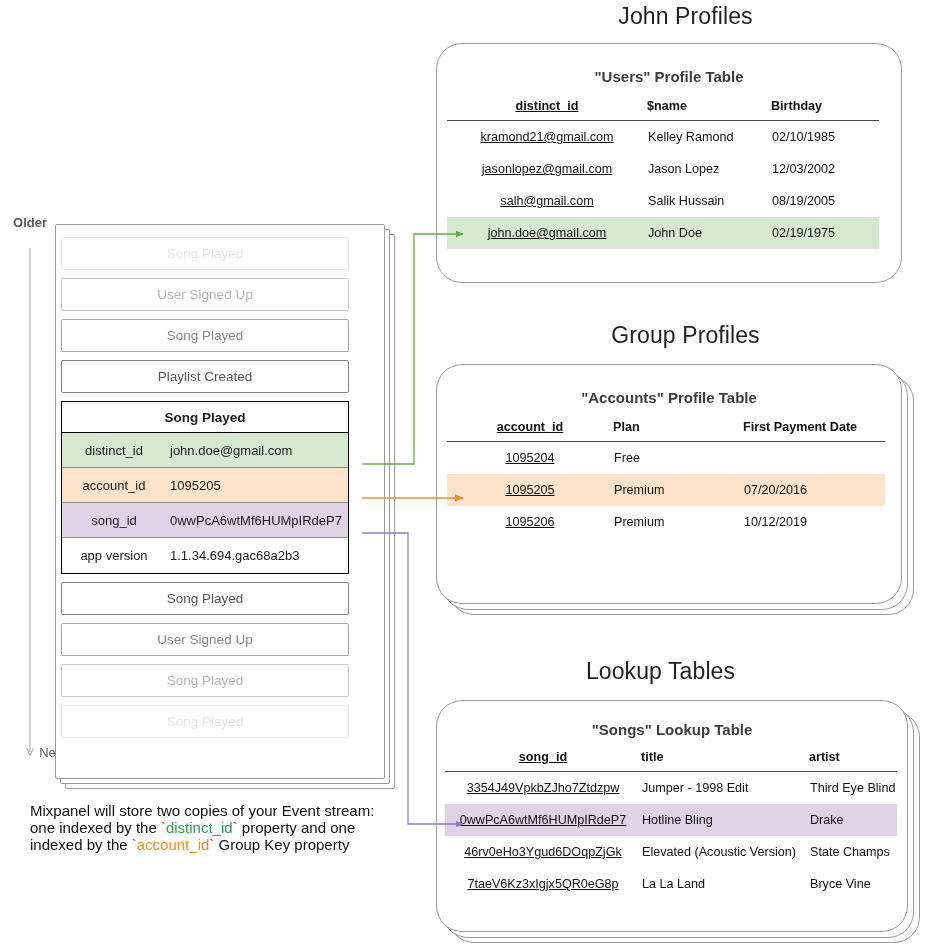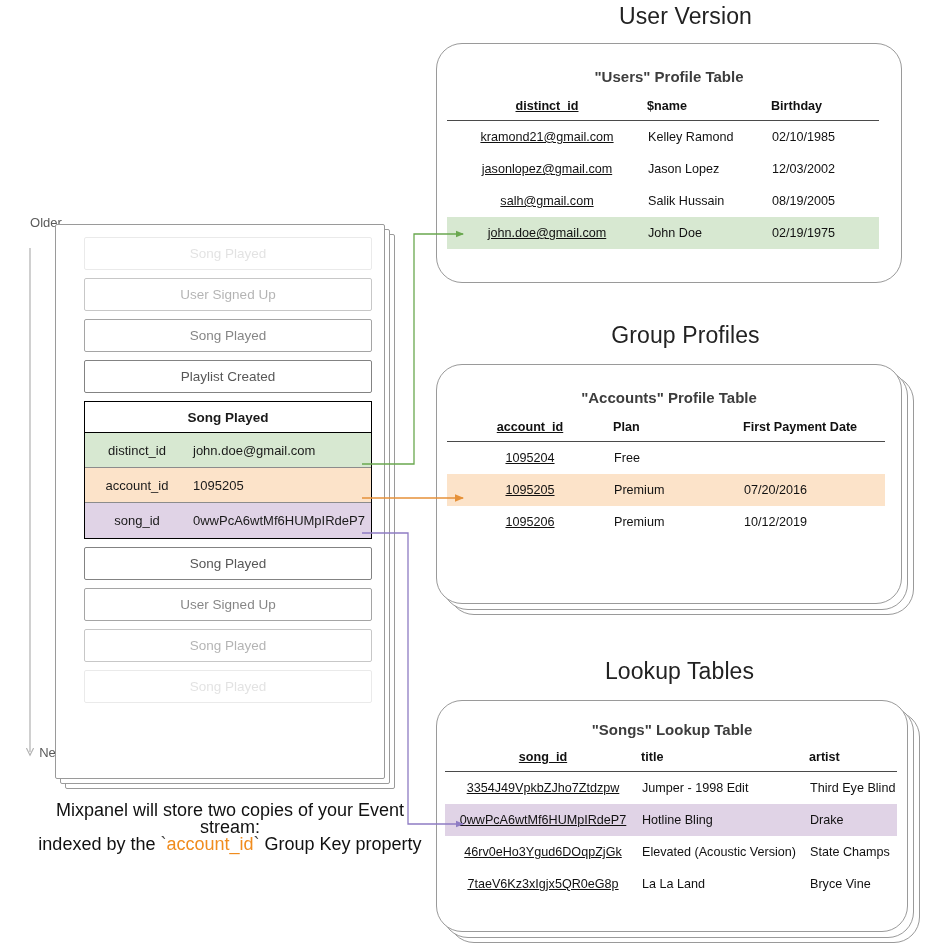--- a/index.html
+++ b/index.html
@@ -23,21 +23,21 @@
   
   #event-stream-wrap{left:55px;top:224px;width:345px;height:565px;}
   .stack-layer{
     position:absolute;border:1.4px solid #9a9a9a;background:#fff;
     box-sizing:border-box;border-radius:2px;
   }
   #es-l3{left:10px;top:10px;width:330px;height:555px;}
   #es-l2{left:5px;top:5px;width:330px;height:555px;}
   #es-l1{left:0px;top:0px;width:330px;height:555px;}
   #event-list{position:absolute;left:0;top:0;width:330px;height:555px;
-    box-sizing:border-box;padding:13px 14px;margin-left:15px;}
+    box-sizing:border-box;padding:13px 6px;}
   .event-box{
     box-sizing:border-box;width:288px;height:33px;margin-bottom:8px;
     border:1.2px solid #6f6f6f;background:#fff;border-radius:2px;
     display:flex;align-items:center;justify-content:center;
     font-size:13.5px;color:#3b3b3b;
   }
   .ghost-05{opacity:.14}
   .ghost-20{opacity:.38}
   .ghost-45{opacity:.62}
   .ghost-70{opacity:.86}
@@ -55,22 +55,22 @@
   .prop-row{
     height:35px;display:flex;align-items:center;
     border-bottom:1px solid #8c8c8c;box-sizing:border-box;font-size:13px;
   }
   .prop-row:last-child{border-bottom:none;}
   .prop-key{width:104px;text-align:center;color:#1a1a1a;}
   .prop-val{flex:1;color:#1a1a1a;padding-left:4px;}
 
   
   #stream-caption{
-    left:30px;top:802px;width:400px;text-align:center;
-    font-size:18px;line-height:17px;color:#111;
+    left:30px;top:802px;width:400px;text-align:left;
+    font-size:15px;line-height:17px;color:#111;
   }
   .tok-green{color:#2e9c4e;}
   .tok-orange{color:#f08c1e;}
   .tick{color:#444;}
 
   
   .card-stack{position:absolute;}
   .card-layer{
     position:absolute;border:1.4px solid #9a9a9a;background:#fff;
     box-sizing:border-box;border-radius:26px;
@@ -102,26 +102,26 @@
   tr.hl-orange td{background:#fce3c9;}
   tr.hl-purple td{background:#e0d3e6;}
 
   svg.connectors{position:absolute;left:0;top:0;width:941px;height:951px;
     pointer-events:none;}
 </style>
 </head>
 <body>
 
 <div class="abs section-title" style="left:55px;top:187px;width:330px;margin-top:45px;">Event Stream</div>
-<div class="abs section-title" style="left:430px;top:3px;width:511px;">User Version</div>
+<div class="abs section-title" style="left:430px;top:3px;width:511px;">John Profiles</div>
 <div class="abs section-title" style="left:430px;top:322px;width:511px;">Group Profiles</div>
-<div class="abs section-title" style="left:424px;top:658px;width:511px;">Lookup Tables</div>
+<div class="abs section-title" style="left:405px;top:658px;width:511px;">Lookup Tables</div>
 
 <div class="abs" id="timeline-axis">
-  <div class="axis-label" style="position:absolute;left:16px;top:0;">Older</div>
+  <div class="axis-label" style="position:absolute;left:0;top:0;font-weight:bold;">Older</div>
   <svg width="60" height="540" style="position:absolute;left:0;top:25px;">
     <defs>
       <marker id="mk-gray" markerWidth="9" markerHeight="9" refX="4" refY="4.2" orient="auto" markerUnits="userSpaceOnUse">
         <path d="M0,0.6 L7.2,4.2 L0,7.8" fill="none" stroke="#b0b0b0" stroke-width="1.1"></path>
       </marker>
     </defs>
     <line x1="30" y1="8" x2="30" y2="512" stroke="#b0b0b0" stroke-width="1.2" marker-end="url(#mk-gray)"></line>
   </svg>
   <div class="axis-label" style="position:absolute;left:0;top:530px;margin-left:28px;">Newer</div>
 </div>
@@ -142,30 +142,37 @@
           <div class="prop-val">john.doe@gmail.com</div>
         </div>
         <div class="prop-row" style="background: rgb(252, 227, 201);">
           <div class="prop-key">account_id</div>
           <div class="prop-val">1095205</div>
         </div>
         <div class="prop-row" style="background: rgb(224, 211, 230);">
           <div class="prop-key">song_id</div>
           <div class="prop-val">0wwPcA6wtMf6HUMpIRdeP7</div>
         </div>
+        <div class="prop-row">
+          <div class="prop-key">app version</div>
+          <div class="prop-val">1.1.34.694.gac68a2b3</div>
+        </div>
       </div>
       <div class="event-box ghost-70">Song Played</div>
       <div class="event-box ghost-45">User Signed Up</div>
       <div class="event-box ghost-20">Song Played</div>
       <div class="event-box ghost-05">Song Played</div>
     </div>
 </div>
 
 <div class="abs" id="stream-caption">
   <div>Mixpanel will store two copies of your Event stream:</div>
+  <div>
+    <span>one indexed by the </span><span class="tick">`</span><span class="tok-green">distinct_id</span><span class="tick">`</span><span> property and one</span>
+  </div>
   <div>
     <span>indexed by the </span><span class="tick">`</span><span class="tok-orange">account_id</span><span class="tick">`</span><span> Group Key property</span>
   </div>
 </div>
 
 <div class="card-stack" style="left:436px;top:43px;width:470px;height:243px;">
   <div class="card-face" style="width:466px;height:240px;">
     <div class="tbl-title">"Users" Profile Table</div>
     <div style="padding:10px 22px 0 10px;">
       <table class="data">

